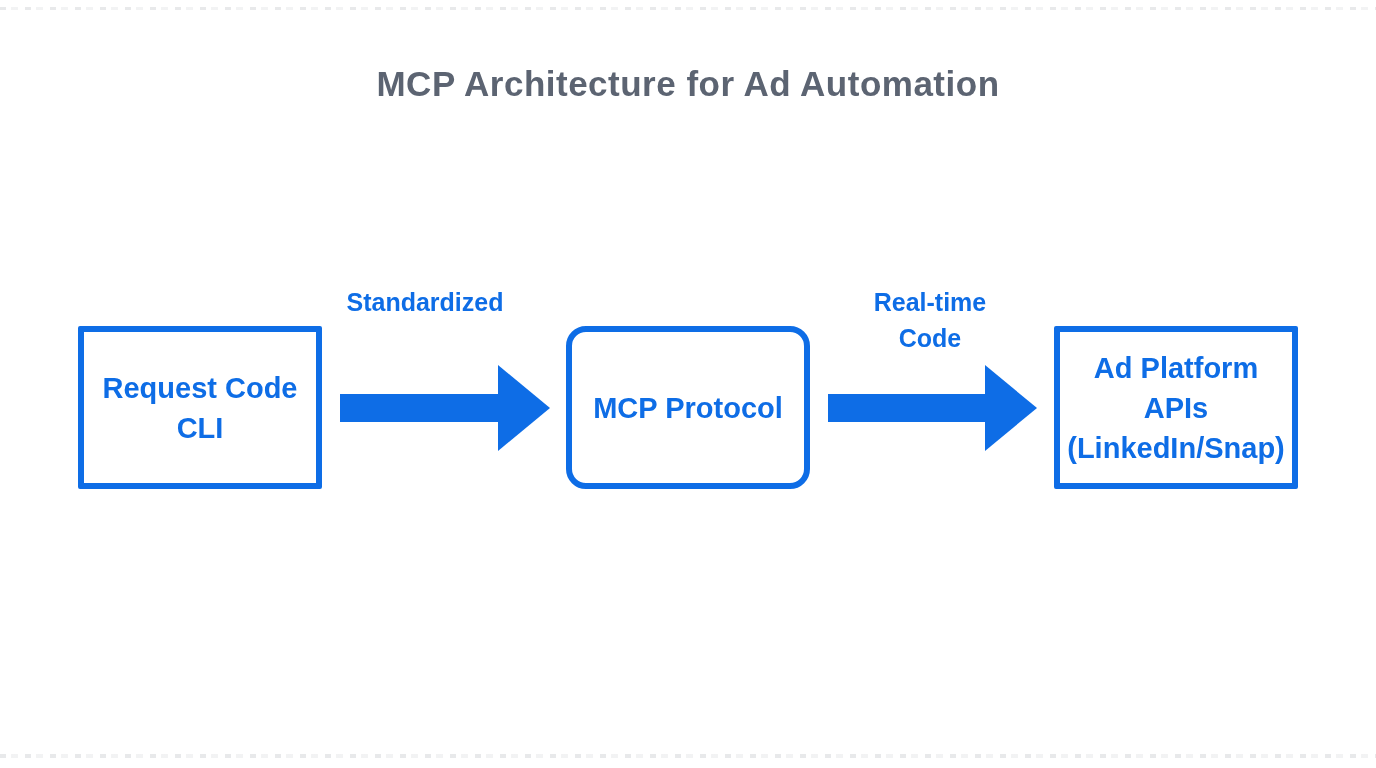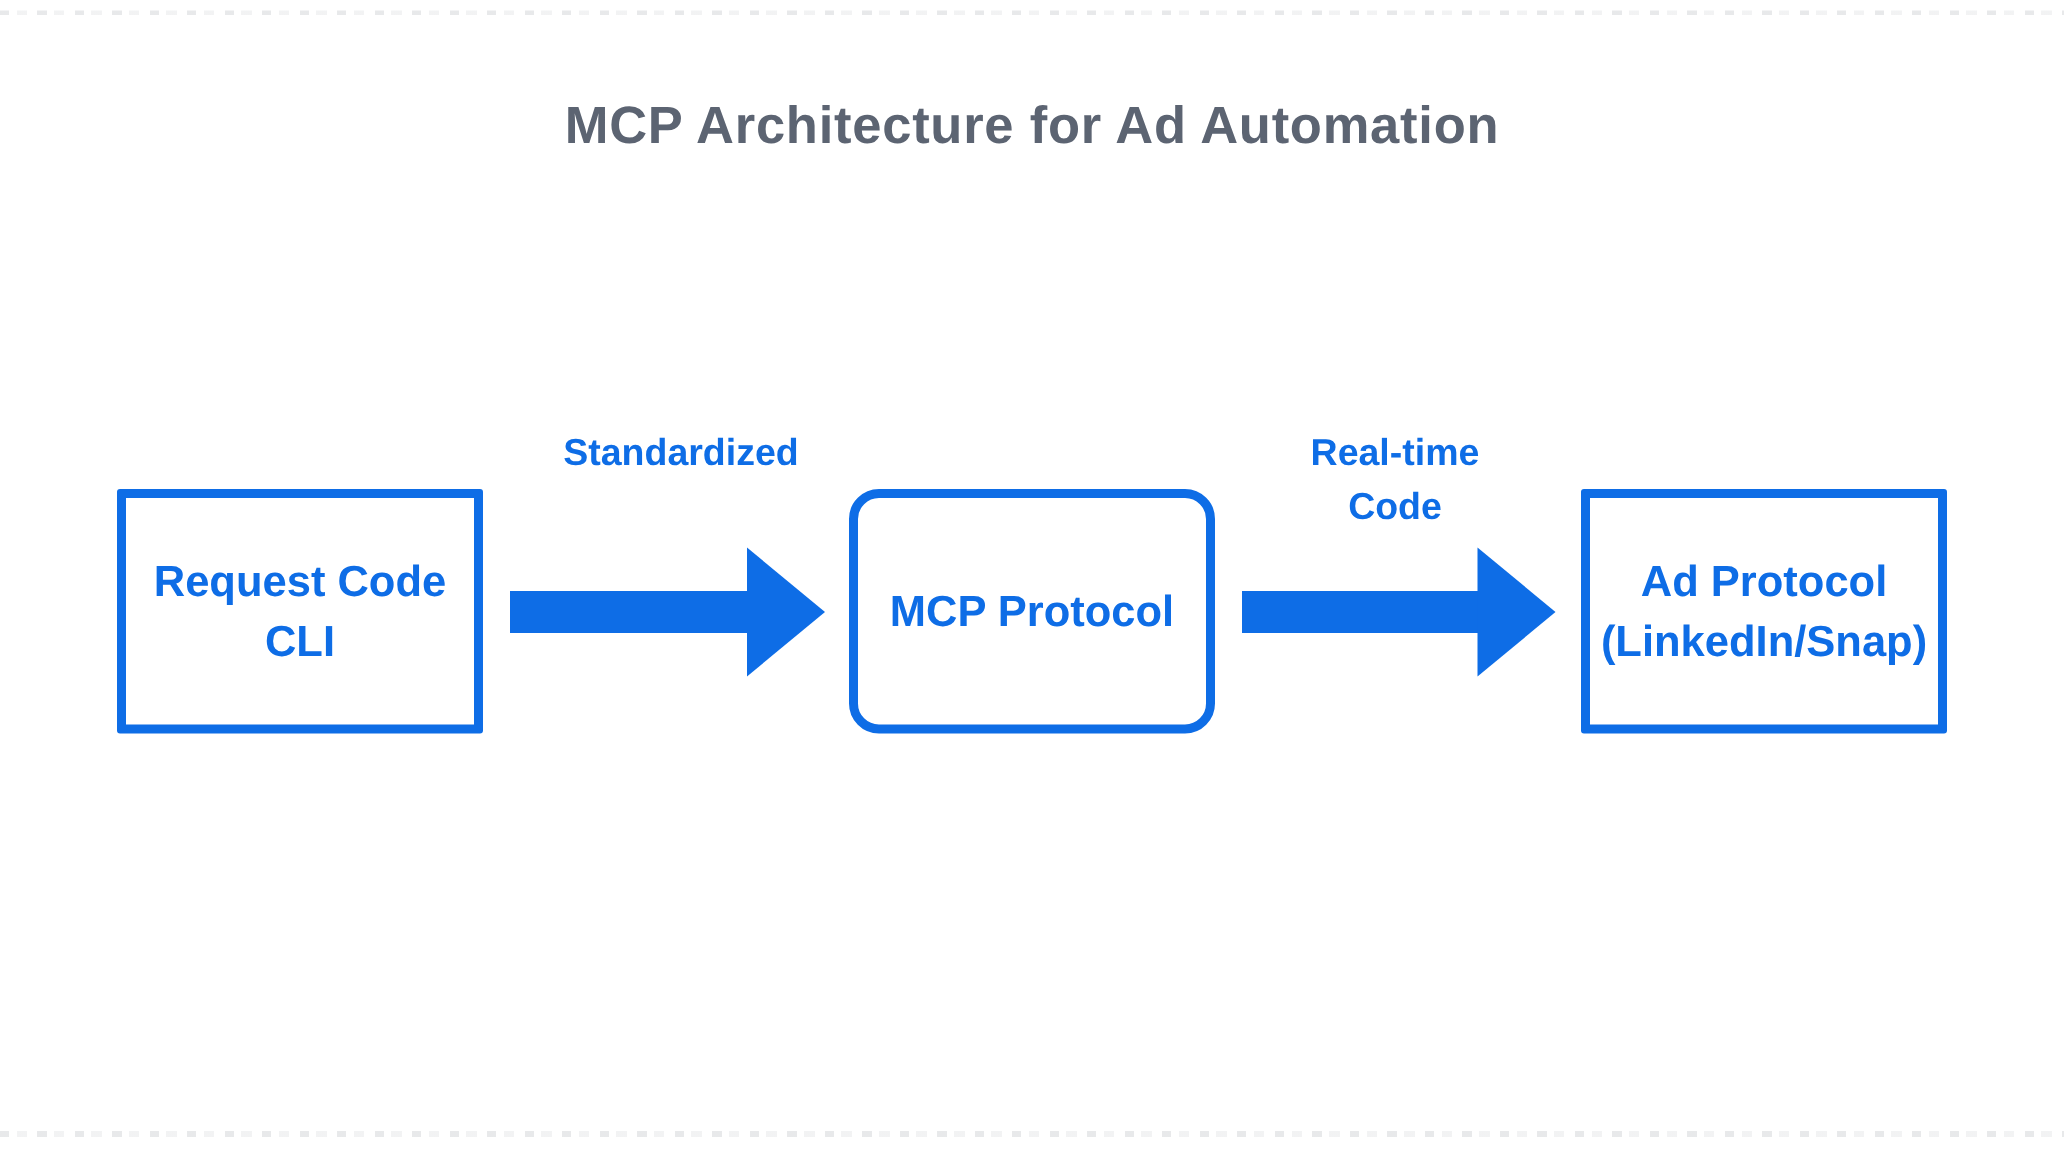--- a/index.html
+++ b/index.html
@@ -74,21 +74,21 @@
     position: absolute;
     top: 284px;
     width: 230px;
     text-align: center;
     font-size: 25px;
     line-height: 36px;
     font-weight: 700;
     color: var(--accent-blue);
   }
   .edge-label span { display: block; }
-  .edge-label-1 { left: 339px; }
+  .edge-label-1 { left: 310px; }
   .edge-label-2 { left: 815px; }
 
   .arrow { position: absolute; }
   .arrow-body {
     position: absolute;
     top: 394px;
     height: 28px;
     background: var(--accent-blue);
   }
   .arrow-head {
@@ -141,21 +141,22 @@
       <span>Real-time</span>
       <span>Code</span>
     </div>
     <div class="arrow arrow-2">
       <div class="arrow-body"></div>
       <div class="arrow-head"></div>
     </div>
 
     <div class="node node-3">
       <div class="node-label">
-        <span>Ad Protocol</span>
+        <span>Ad Platform</span>
+        <span>APIs</span>
         <span>(LinkedIn/Snap)</span>
       </div>
     </div>
 
   </div>
 
   <div class="frame-artifact bottom"></div>
 
 </div>
 

